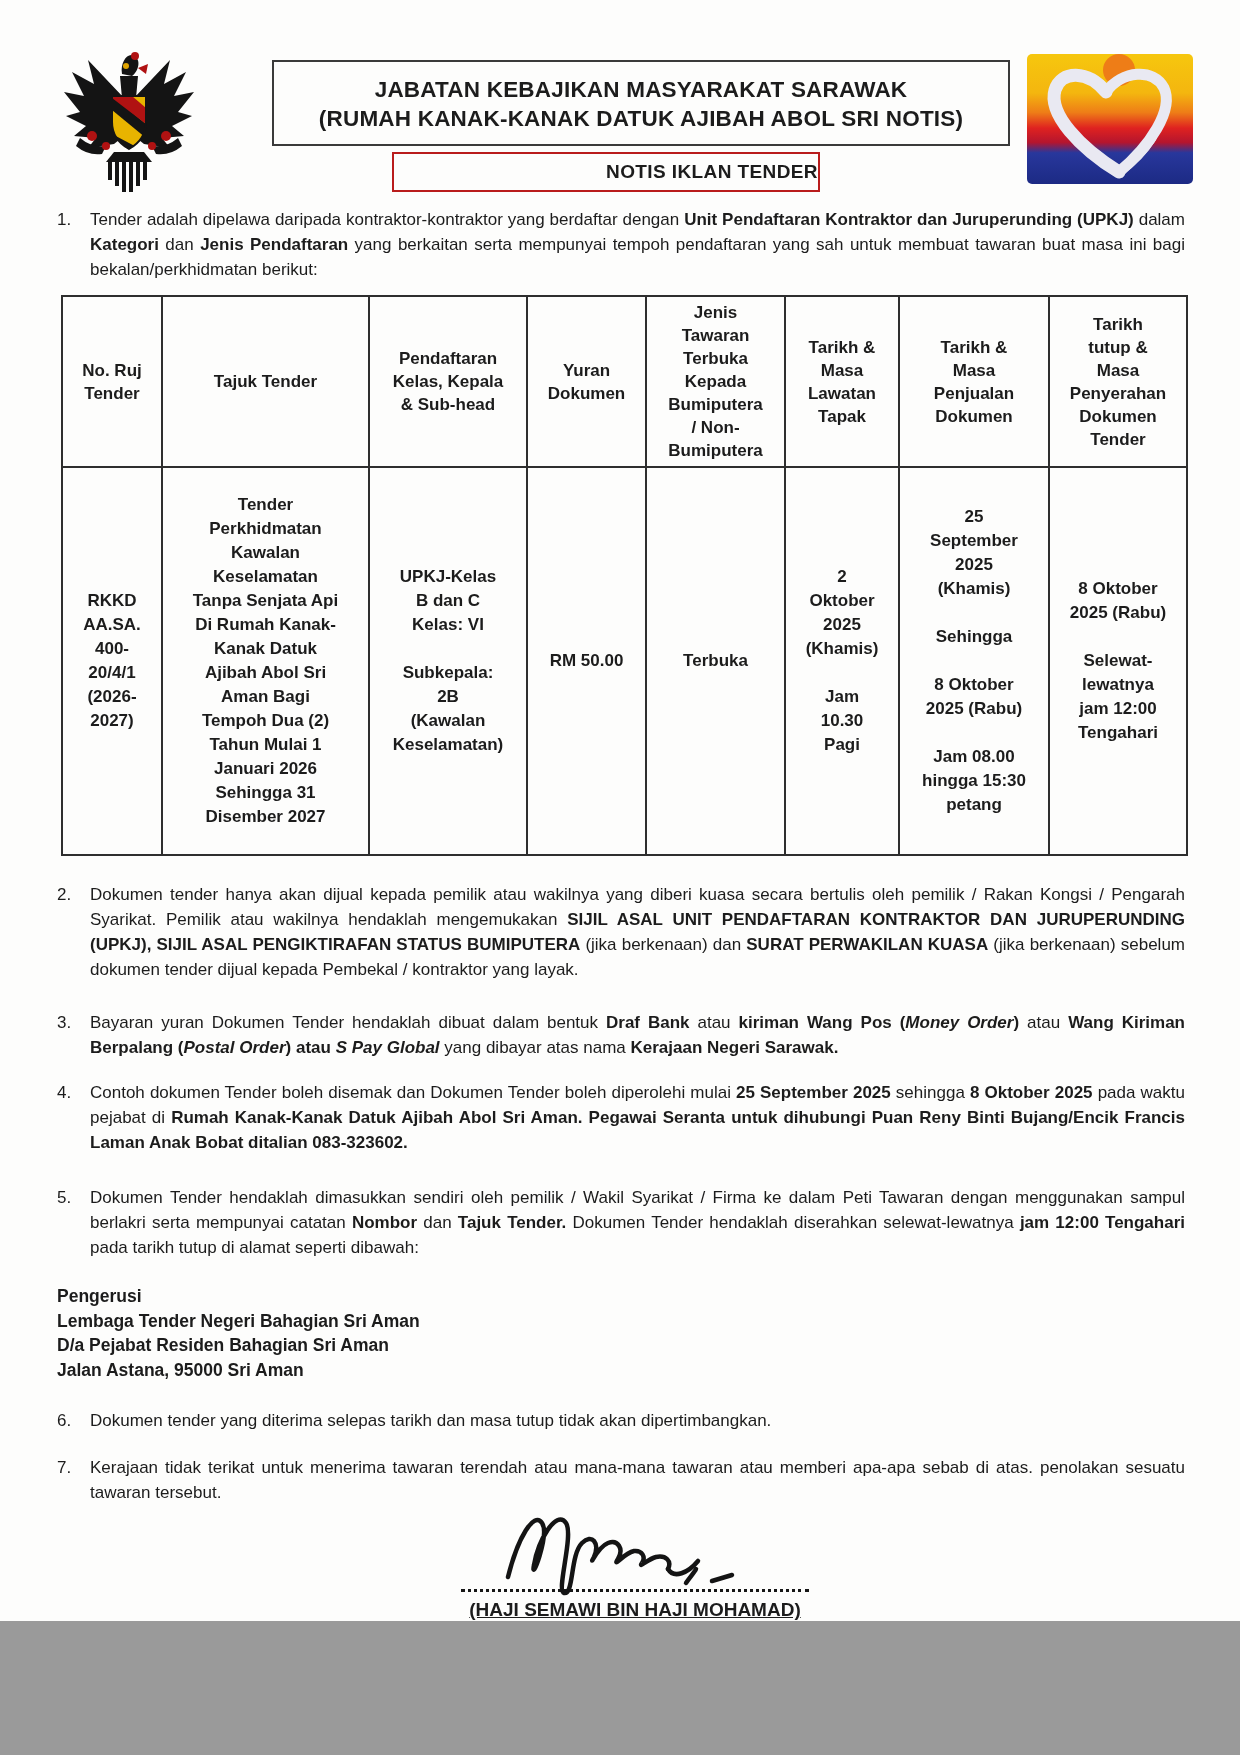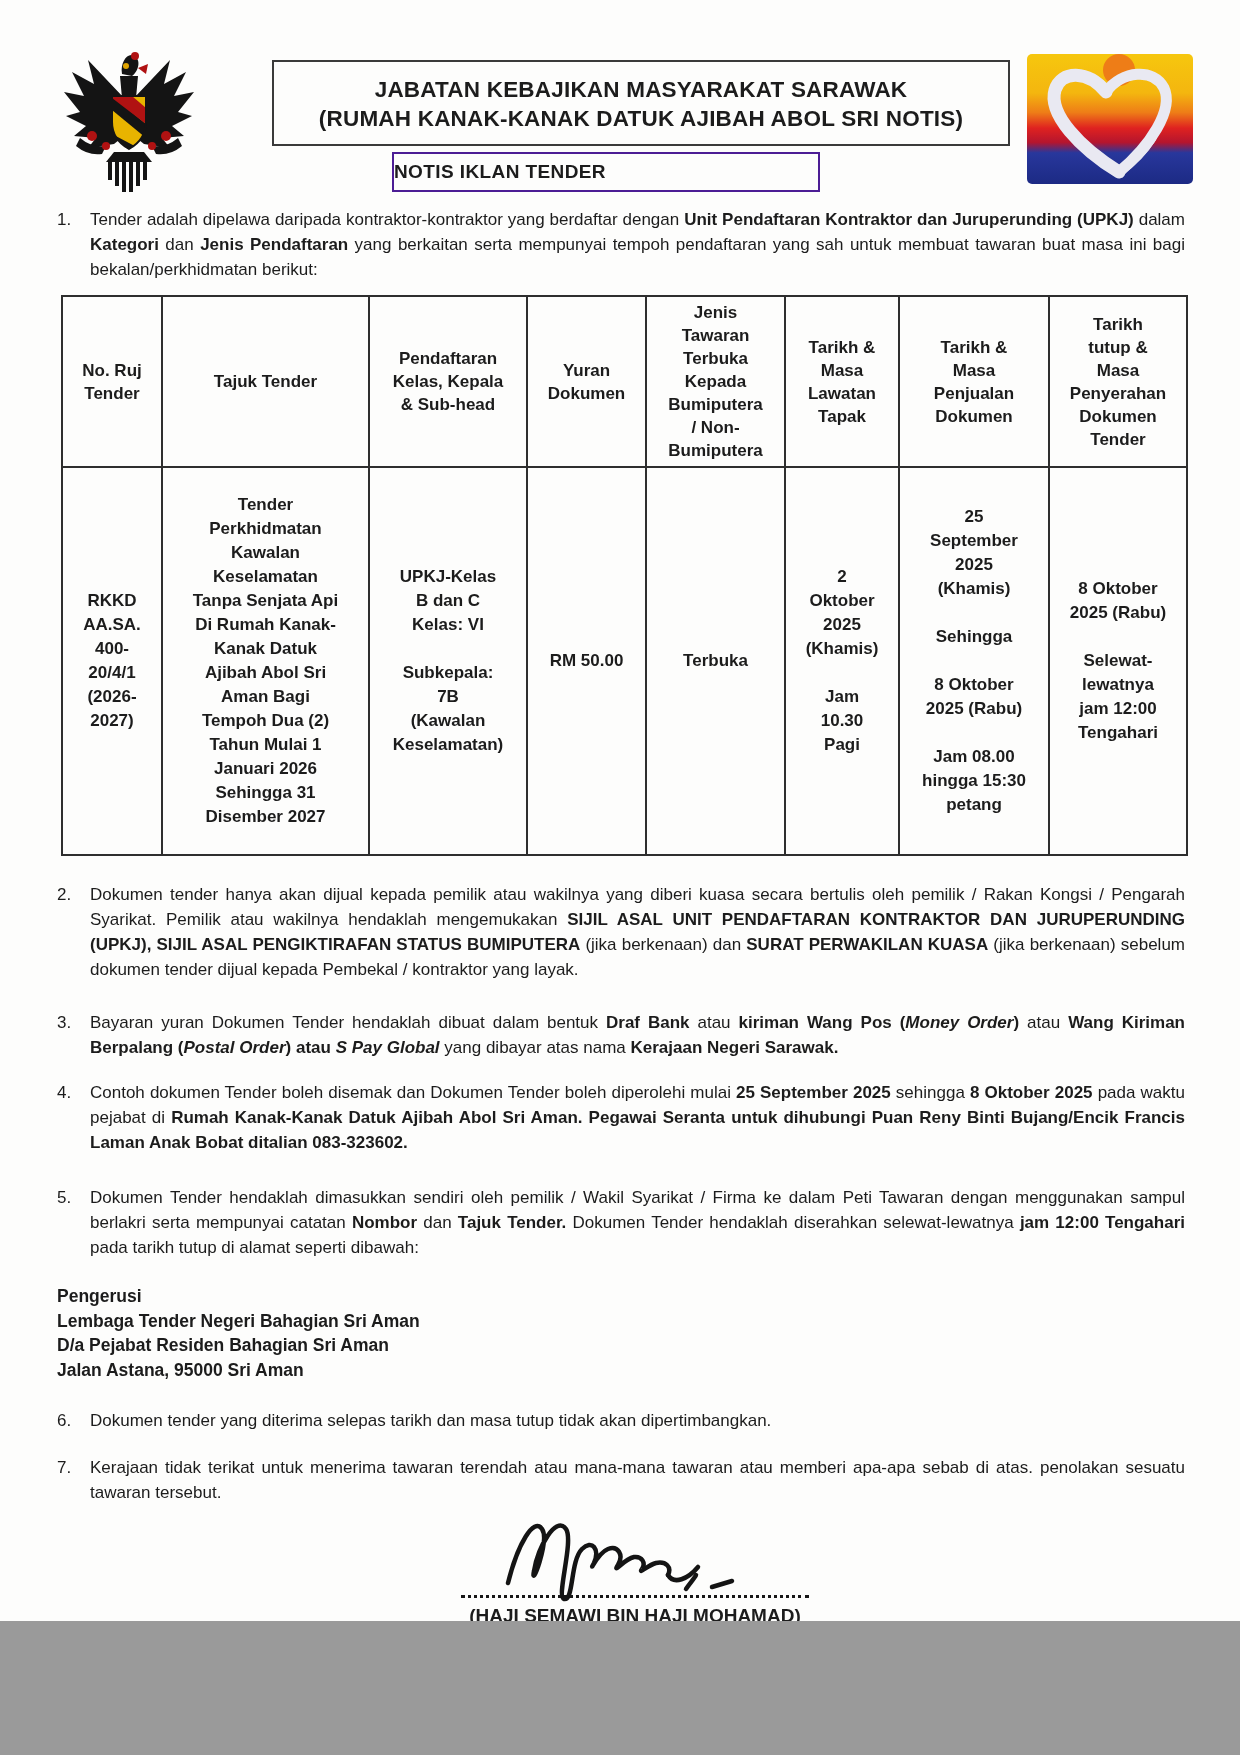--- a/index.html
+++ b/index.html
@@ -15,21 +15,21 @@
   .jkm-logo { position:absolute; left:1022px; top:46px; width:176px; height:146px; }
   .title-box {
     position:absolute; left:272px; top:60px; width:738px; min-height:86px;
     border:2px solid #3a3a3a; text-align:center; padding:13px 6px 11px 6px;
   }
   .title-box .l1, .title-box .l2 {
     font-weight:bold; font-size:22.5px; line-height:29px; letter-spacing:.2px;
   }
   .notis-box {
     position:absolute; left:392px; top:152px; width:428px; height:40px;
-    border:2px solid #4c1d95; text-align:left;
+    border:2px solid #b91c1c; text-align:right;
     font-weight:bold; font-size:19px; line-height:36px; letter-spacing:.4px;
   }
 
   
   .content { position:absolute; left:57px; top:207px; width:1128px; }
   .para { display:flex; font-size:17px; line-height:25px; }
   .pnum { width:33px; flex:none; }
   .ptext { flex:1; text-align:justify; }
 
   .tbl-wrap { margin-top:13px; }
@@ -46,21 +46,21 @@
   .m-p4 { margin-top:20px; }
   .m-p5 { margin-top:30px; }
   .address {
     margin-top:24px; text-align:left; font-weight:bold; font-size:17.5px;
     line-height:24.5px; white-space:pre-line;
   }
   .m-p6 { margin-top:26px; }
   .m-p7 { margin-top:22px; }
 
   
-  .sig-block { width:560px; margin:14px auto; text-align:center; position:relative; left:14px;text-decoration:underline; }
+  .sig-block { width:560px; margin:8px auto; text-align:center; position:relative; left:14px;text-decoration:underline; }
   .sig-svg { display:block; margin:-14px auto -10px auto; }
   .sig-dots { width:348px; margin:0 auto; border-bottom:3.5px dotted #161616; }
   .sig-name { margin-top:7px; font-weight:bold; font-size:19px; line-height:22px; }
   .sig-title { font-weight:bold; font-size:18.5px; line-height:22px; margin-top:1px; }
   .sig-org { font-weight:bold; font-size:19px; line-height:23px; letter-spacing:1px; margin-top:1px; }
 
   
   .stamp {
     position:absolute; left:92px; top:1655px; font-weight:bold; font-size:28px;
     letter-spacing:2px; transform:rotate(-.4deg); opacity:.92;
@@ -214,21 +214,21 @@
 Tempoh Dua (2)
 Tahun Mulai 1
 Januari 2026
 Sehingga 31
 Disember 2027</td>
           <td>UPKJ-Kelas
 B dan C
 Kelas: VI
 
 Subkepala:
-7B
+2B
 (Kawalan
 Keselamatan)</td>
           <td>RM 50.00</td>
           <td>Terbuka</td>
           <td>2
 Oktober
 2025
 (Khamis)
 
 Jam

